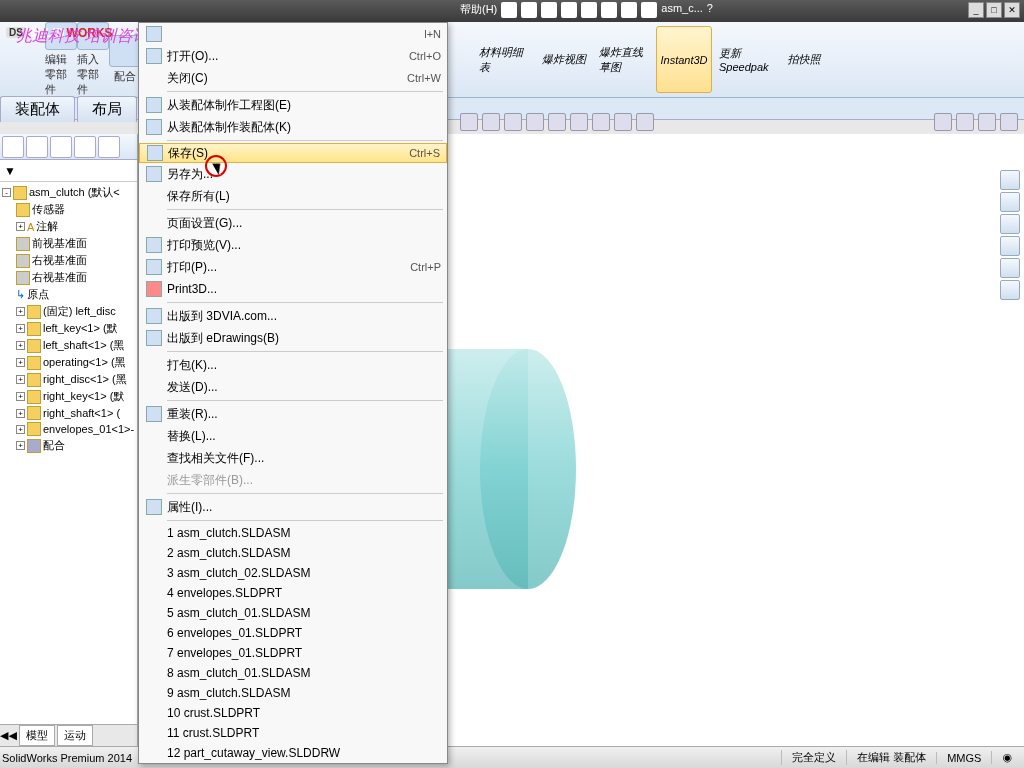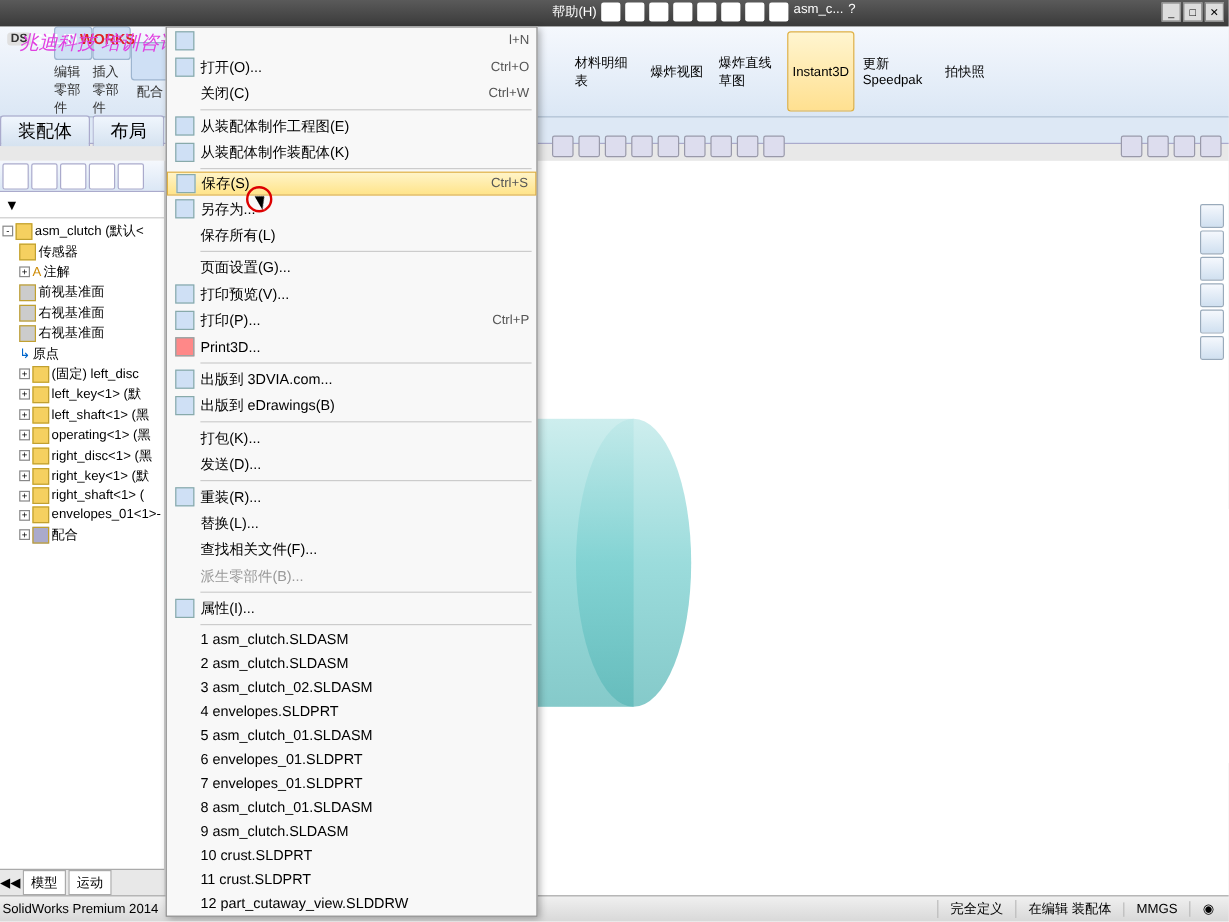--- a/index.html
+++ b/index.html
@@ -13,21 +13,21 @@
 .title-btn { width: 16px; height: 16px; background: #ddd; border: 1px solid #888; font-size: 9px; display: flex; align-items: center; justify-content: center; }
 .title-center { position: absolute; left: 460px; top: 2px; display: flex; gap: 4px; align-items: flex-start; color: #fff; font-size: 11px; }
 .qat-icon { width: 16px; height: 16px; background: #fff; border-radius: 2px; display: inline-block; }
 
 .watermark { position: absolute; top: 26px; left: 16px; color: #e040e0; font-size: 16px; font-style: italic; z-index: 5; pointer-events: none; }
 
 .ribbon-row { height: 76px; background: linear-gradient(#f5f8fd,#dbe7f5); border-bottom: 1px solid #9db5d0; display: flex; }
 .ribbon-left { width: 132px; display: flex; padding-left: 45px; }
 .ribbon-btn { width: 44px; display: flex; flex-direction: column; align-items: center; justify-content: center; font-size: 11px; color: #333; }
 .ribbon-btn .ricon { width: 32px; height: 32px; background: #cfe0f5; border: 1px solid #9db5d0; border-radius: 3px; margin-bottom: 2px; }
-.ribbon-right { margin-left: 340px; display: flex; gap: 4px; padding: 4px; }
+.ribbon-right { margin-left: 340px; display: flex; gap: 4px; padding: 4px; font-style: italic; }
 .ribbon-big { width: 56px; display: flex; flex-direction: column; align-items: center; justify-content: center; font-size: 11px; border: 1px solid transparent; border-radius: 3px; padding: 2px; }
 .ribbon-big.on { background: linear-gradient(#fff5d0,#ffe090); border-color: #e0b040; }
 
 .tabs-row { height: 22px; background: #dde8f5; display: flex; align-items: center; border-bottom: 1px solid #aac; }
 .tab { padding: 3px 14px; font-size: 15px; background: linear-gradient(#f0f6fd,#d5e2f0); border: 1px solid #aac; border-bottom: none; margin-right: 2px; border-radius: 3px 3px 0 0; }
 
 .view-toolbar { position: absolute; left: 460px; top: 113px; display: flex; gap: 4px; align-items: center; z-index: 2; }
 .vt-icon { width: 18px; height: 18px; background: #dde; border: 1px solid #99a; border-radius: 2px; }
 
 .mdi-controls { position: absolute; right: 6px; top: 113px; display: flex; gap: 4px; z-index: 2; }

